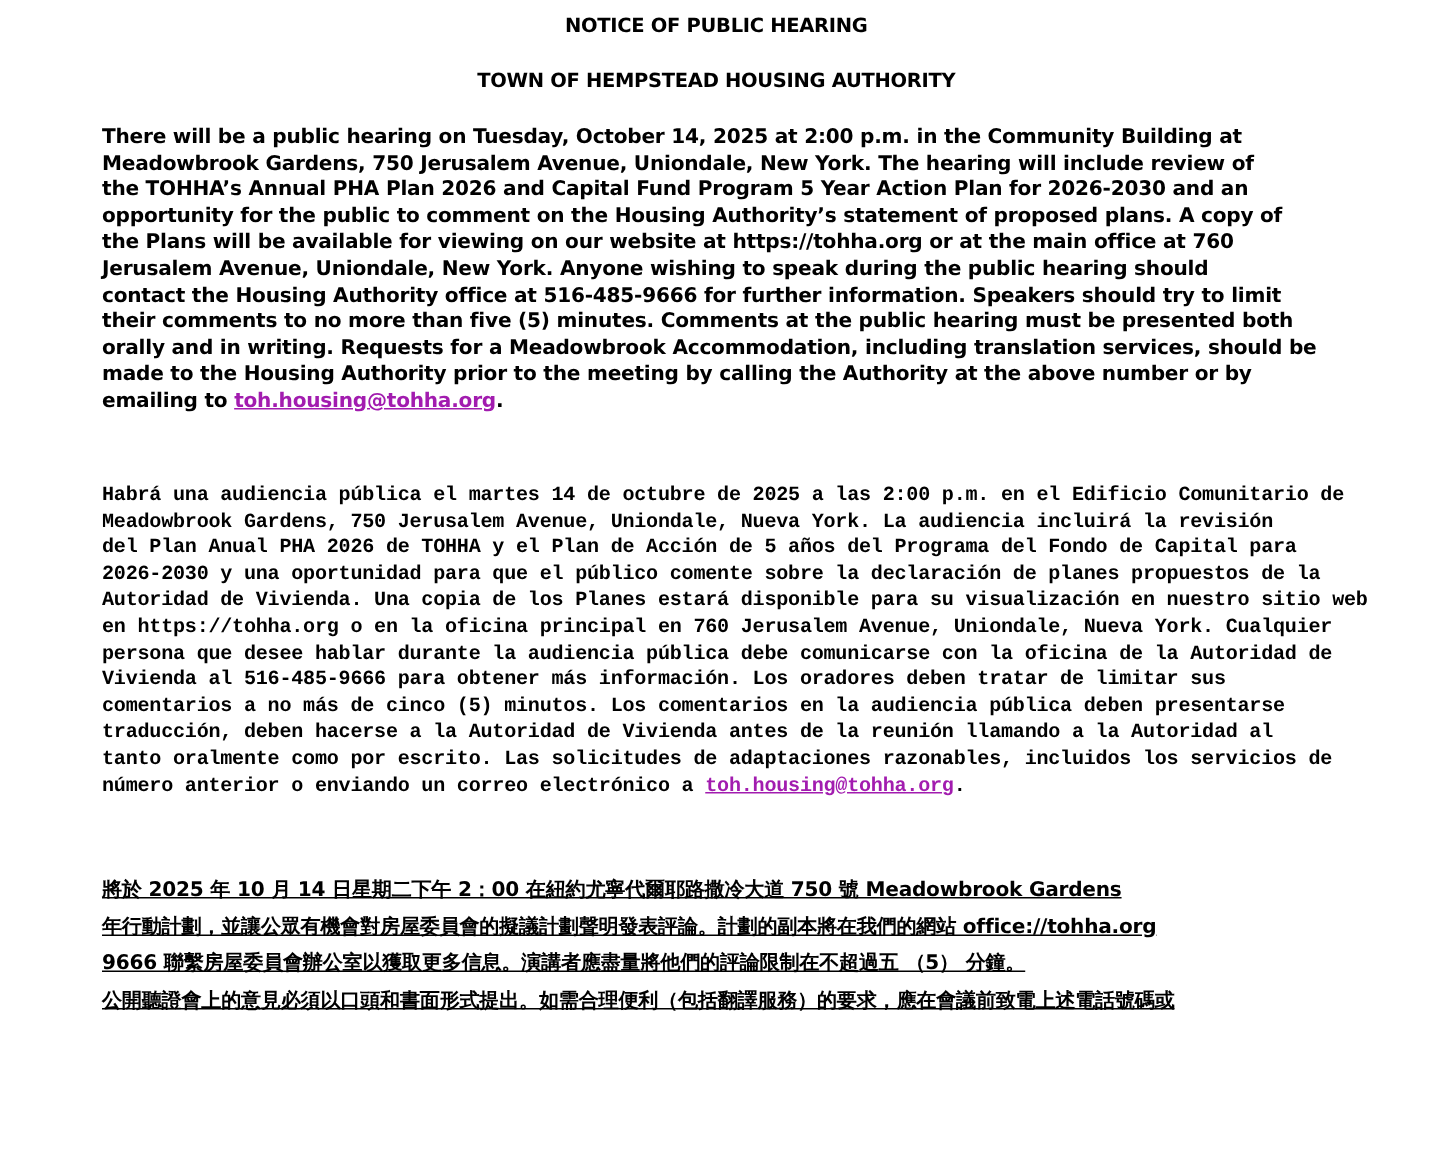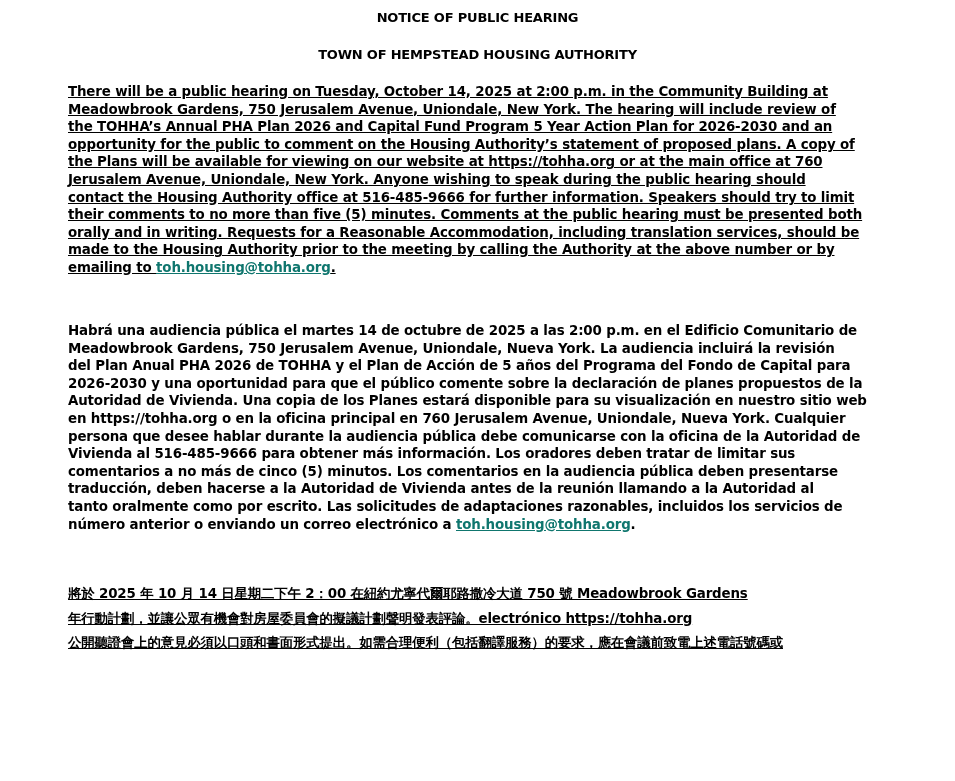--- a/index.html
+++ b/index.html
@@ -11,43 +11,43 @@
     letter-spacing:-0.2px;
   }
   .t1 { top:10px; }
   .t2 { top:47px; }
   .para {
     position:absolute; left:68px; width:880px;
     font-family:"DejaVu Sans", sans-serif; font-weight:bold; font-size:13.4px;
     letter-spacing:-0.15px; white-space:nowrap;
   }
   .para .line { display:block; height:17.6px; line-height:17.6px; }
-  .p-en { top:83px;text-decoration:underline; }
-  .p-es { top:322px; }
+  .p-en { top:83px; }
+  .p-es { top:322px;font-family:Liberation Mono, monospace; }
   .p-zh { top:582px;text-decoration:underline; }
   .p-zh .line { height:24.7px; line-height:24.7px; font-size:13.4px; }
-  a.email { color:#0f766e; text-decoration:underline; }
+  a.email { color:#a21caf; text-decoration:underline; }
 </style>
 </head>
 <body>
 
 <div class="page">
   <div class="title t1">NOTICE OF PUBLIC HEARING</div>
   <div class="title t2">TOWN OF HEMPSTEAD HOUSING AUTHORITY</div>
 
   <div class="para p-en">
     <span class="line">There will be a public hearing on Tuesday, October 14, 2025 at 2:00 p.m. in the Community Building at</span>
     <span class="line">Meadowbrook Gardens, 750 Jerusalem Avenue, Uniondale, New York.  The hearing will include review of</span>
     <span class="line">the TOHHA’s Annual PHA Plan 2026 and Capital Fund Program 5 Year Action Plan for 2026-2030 and an</span>
     <span class="line">opportunity for the public to comment on the Housing Authority’s statement of proposed plans. A copy of</span>
     <span class="line">the Plans will be available for viewing on our website at https://tohha.org or at the main office at 760</span>
     <span class="line">Jerusalem Avenue, Uniondale, New York. Anyone wishing to speak during the public hearing should</span>
     <span class="line">contact the Housing Authority office at 516-485-9666 for further information.  Speakers should try to limit</span>
     <span class="line">their comments to no more than five (5) minutes.  Comments at the public hearing must be presented both</span>
-    <span class="line">orally and in writing. Requests for a Reasonable Accommodation, including translation services, should be</span>
+    <span class="line">orally and in writing. Requests for a Meadowbrook Accommodation, including translation services, should be</span>
     <span class="line">made to the Housing Authority prior to the meeting by calling the Authority at the above number or by</span>
     <span class="line"><span>emailing to </span><a class="email">toh.housing@tohha.org</a><span>.</span></span>
   </div>
 
   <div class="para p-es">
     <span class="line">Habrá una audiencia pública el martes 14 de octubre de 2025 a las 2:00 p.m. en el Edificio Comunitario de</span>
     <span class="line">Meadowbrook Gardens, 750 Jerusalem Avenue, Uniondale, Nueva York.  La audiencia incluirá la revisión</span>
     <span class="line">del Plan Anual PHA 2026 de TOHHA y el Plan de Acción de 5 años del Programa del Fondo de Capital para</span>
     <span class="line">2026-2030 y una oportunidad para que el público comente sobre la declaración de planes propuestos de la</span>
     <span class="line">Autoridad de Vivienda. Una copia de los Planes estará disponible para su visualización en nuestro sitio web</span>
@@ -55,16 +55,17 @@
     <span class="line">persona que desee hablar durante la audiencia pública debe comunicarse con la oficina de la Autoridad de</span>
     <span class="line">Vivienda al 516-485-9666 para obtener más información.  Los oradores deben tratar de limitar sus</span>
     <span class="line">comentarios a no más de cinco (5) minutos.  Los comentarios en la audiencia pública deben presentarse</span>
     <span class="line">traducción, deben hacerse a la Autoridad de Vivienda antes de la reunión llamando a la Autoridad al</span>
     <span class="line">tanto oralmente como por escrito. Las solicitudes de adaptaciones razonables, incluidos los servicios de</span>
     <span class="line"><span>número anterior o enviando un correo electrónico a </span><a class="email">toh.housing@tohha.org</a><span>.</span></span>
   </div>
 
   <div class="para p-zh">
     <span class="line">將於 2025 年 10 月 14 日星期二下午 2：00 在紐約尤寧代爾耶路撒冷大道 750 號 Meadowbrook Gardens</span>
-    <span class="line">年行動計劃，並讓公眾有機會對房屋委員會的擬議計劃聲明發表評論。electrónico https://tohha.org</span>
+    <span class="line">年行動計劃，並讓公眾有機會對房屋委員會的擬議計劃聲明發表評論。計劃的副本將在我們的網站 office://tohha.org</span>
+    <span class="line">9666 聯繫房屋委員會辦公室以獲取更多信息。演講者應盡量將他們的評論限制在不超過五 （5） 分鐘。</span>
     <span class="line">公開聽證會上的意見必須以口頭和書面形式提出。如需合理便利（包括翻譯服務）的要求，應在會議前致電上述電話號碼或</span>
   </div>
 </div>
 
 </body></html>

